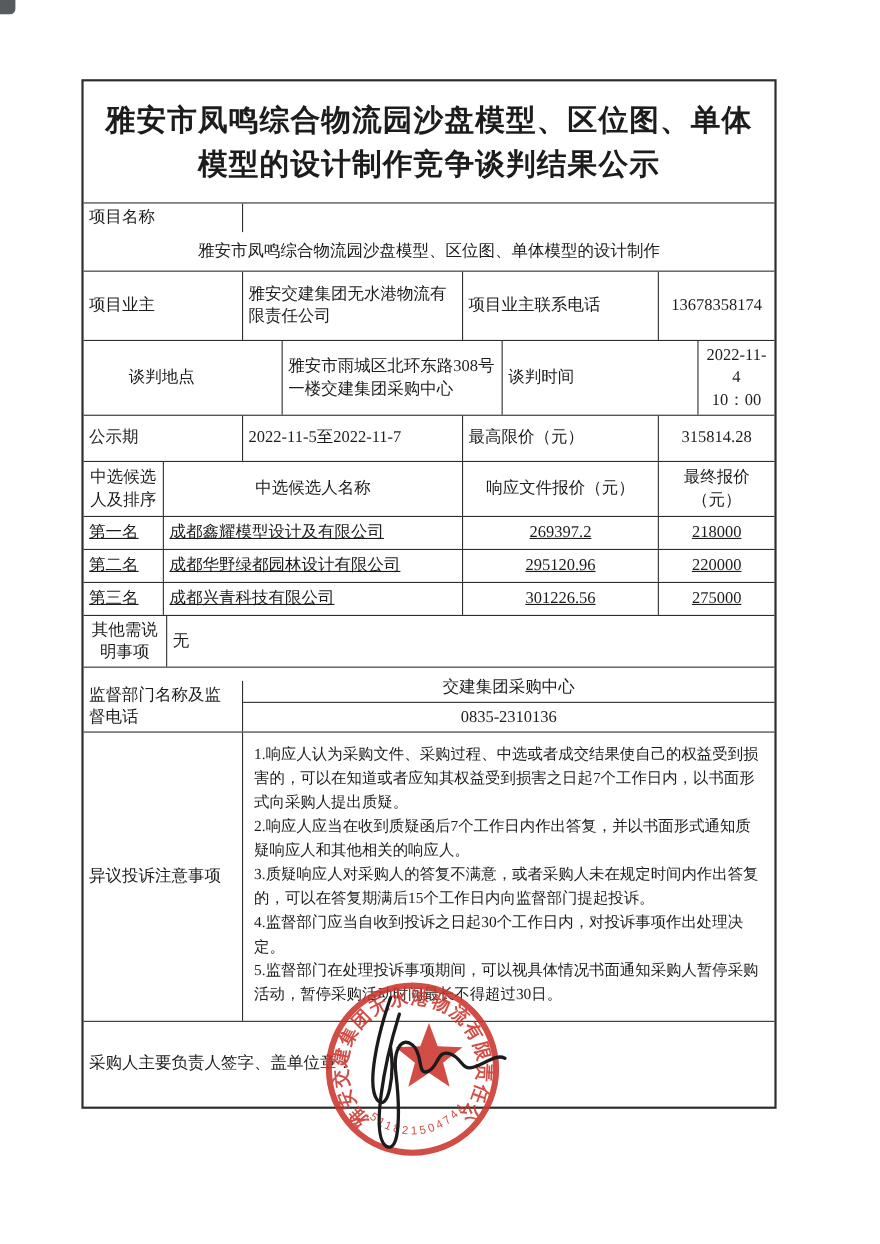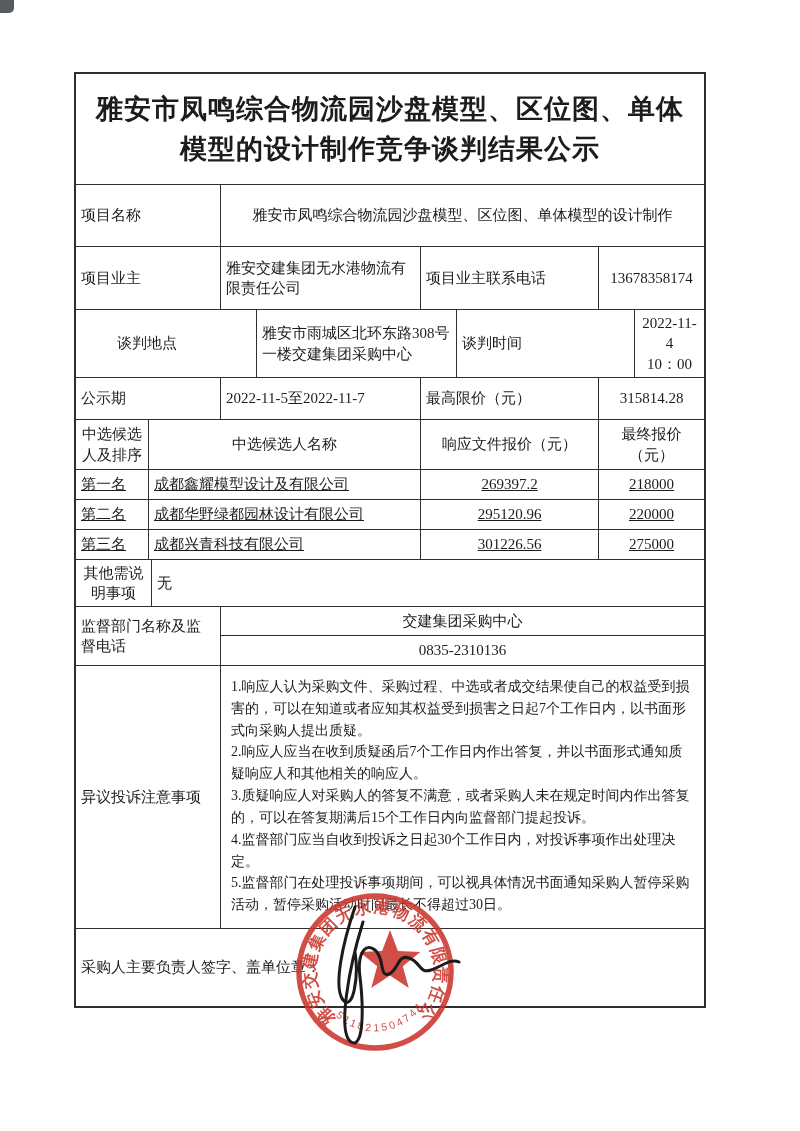--- a/index.html
+++ b/index.html
@@ -22,28 +22,28 @@
   .c{justify-content:center;text-align:center;}
   .l{justify-content:flex-start;text-align:left;}
   .w-label{width:145px;flex:0 0 auto;}
   .w-rank{width:73px;flex:0 0 auto;}
   .w-other{width:76px;flex:0 0 auto;}
   .w-midA{width:200px;flex:0 0 auto;}
   .w-midB{width:272px;flex:0 0 auto;}
   .w-price{width:178px;flex:0 0 auto;}
   .w-rest{flex:1 1 auto;}
   .h-title{height:111px;}
-  .h-r1{height:62px;}
+  .h-r1{height:62px;flex-direction:column;}
   .h-r2{height:63px;}
   .h-r3{height:68px;padding-left:36px;}
   .h-r4{height:42px;}
   .h-head{height:50px;}
   .h-rank{height:30px;text-decoration:underline;}
   .h-other{height:47px;}
-  .h-sup{height:59px;}
+  .h-sup{height:59px;align-items:flex-end;}
   .h-obj{height:263px;}
   .title-cell{
     flex:1;display:flex;align-items:center;justify-content:center;text-align:center;
     font-size:27px;font-weight:bold;letter-spacing:1px;line-height:1.5;padding:17px 18px;
   }
   .two-line{flex-direction:column;justify-content:center;}
   .stack{display:flex;flex-direction:column;flex:1 1 auto;}
   .sub{border-right:none;flex:1 1 50%;}
   .sub-top{border-bottom:1.6px solid #2e2e2e;}
   .obj-content{display:block;padding:10px 12px 8px 10px;font-size:14px;line-height:1.56;align-items:flex-start;}

